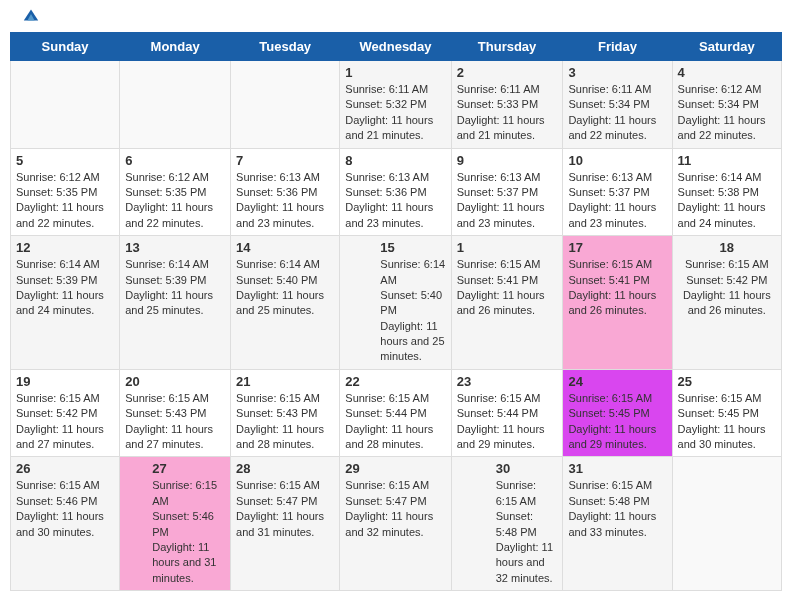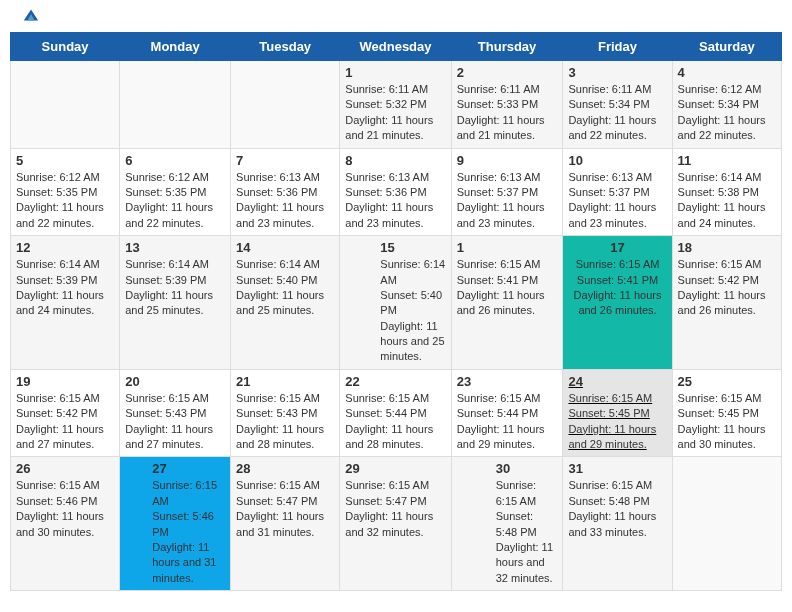--- a/index.html
+++ b/index.html
@@ -197,25 +197,25 @@
           <div class="day-info">Sunrise: 6:14 AM<br>Sunset: 5:40 PM<br>Daylight: 11 hours and 25 minutes.</div>
         </td>
         <td style="background-color: rgb(245, 245, 245); padding-left: 40px;">
           <div class="day-number">15</div>
           <div class="day-info">Sunrise: 6:14 AM<br>Sunset: 5:40 PM<br>Daylight: 11 hours and 25 minutes.</div>
         </td>
         <td style="background-color: rgb(245, 245, 245);">
           <div class="day-number">1</div>
           <div class="day-info">Sunrise: 6:15 AM<br>Sunset: 5:41 PM<br>Daylight: 11 hours and 26 minutes.</div>
         </td>
-        <td style="background-color: #14b8a6; text-align: center;">
+        <td style="background-color: #f9a8d4;">
           <div class="day-number">17</div>
           <div class="day-info">Sunrise: 6:15 AM<br>Sunset: 5:41 PM<br>Daylight: 11 hours and 26 minutes.</div>
         </td>
-        <td style="background-color: rgb(245, 245, 245);">
+        <td style="background-color: rgb(245, 245, 245); text-align: center;">
           <div class="day-number">18</div>
           <div class="day-info">Sunrise: 6:15 AM<br>Sunset: 5:42 PM<br>Daylight: 11 hours and 26 minutes.</div>
         </td>
       </tr>
       <tr>
         <td style="background-color: rgb(255, 255, 255);">
           <div class="day-number">19</div>
           <div class="day-info">Sunrise: 6:15 AM<br>Sunset: 5:42 PM<br>Daylight: 11 hours and 27 minutes.</div>
         </td>
         <td style="background-color: rgb(255, 255, 255);">
@@ -227,35 +227,35 @@
           <div class="day-info">Sunrise: 6:15 AM<br>Sunset: 5:43 PM<br>Daylight: 11 hours and 28 minutes.</div>
         </td>
         <td style="background-color: rgb(255, 255, 255);">
           <div class="day-number">22</div>
           <div class="day-info">Sunrise: 6:15 AM<br>Sunset: 5:44 PM<br>Daylight: 11 hours and 28 minutes.</div>
         </td>
         <td style="background-color: rgb(255, 255, 255);">
           <div class="day-number">23</div>
           <div class="day-info">Sunrise: 6:15 AM<br>Sunset: 5:44 PM<br>Daylight: 11 hours and 29 minutes.</div>
         </td>
-        <td style="background-color: #e5e5e5; text-decoration: underline;">
+        <td style="background-color: #d946ef;">
           <div class="day-number">24</div>
           <div class="day-info">Sunrise: 6:15 AM<br>Sunset: 5:45 PM<br>Daylight: 11 hours and 29 minutes.</div>
         </td>
         <td style="background-color: rgb(255, 255, 255);">
           <div class="day-number">25</div>
           <div class="day-info">Sunrise: 6:15 AM<br>Sunset: 5:45 PM<br>Daylight: 11 hours and 30 minutes.</div>
         </td>
       </tr>
       <tr>
         <td style="background-color: rgb(245, 245, 245);">
           <div class="day-number">26</div>
           <div class="day-info">Sunrise: 6:15 AM<br>Sunset: 5:46 PM<br>Daylight: 11 hours and 30 minutes.</div>
         </td>
-        <td style="background-color: #0ea5e9; padding-left: 32px;">
+        <td style="background-color: #f9a8d4; padding-left: 32px;">
           <div class="day-number">27</div>
           <div class="day-info">Sunrise: 6:15 AM<br>Sunset: 5:46 PM<br>Daylight: 11 hours and 31 minutes.</div>
         </td>
         <td style="background-color: rgb(245, 245, 245); margin-top: 32px;">
           <div class="day-number">28</div>
           <div class="day-info">Sunrise: 6:15 AM<br>Sunset: 5:47 PM<br>Daylight: 11 hours and 31 minutes.</div>
         </td>
         <td style="background-color: rgb(245, 245, 245);">
           <div class="day-number">29</div>
           <div class="day-info">Sunrise: 6:15 AM<br>Sunset: 5:47 PM<br>Daylight: 11 hours and 32 minutes.</div>

